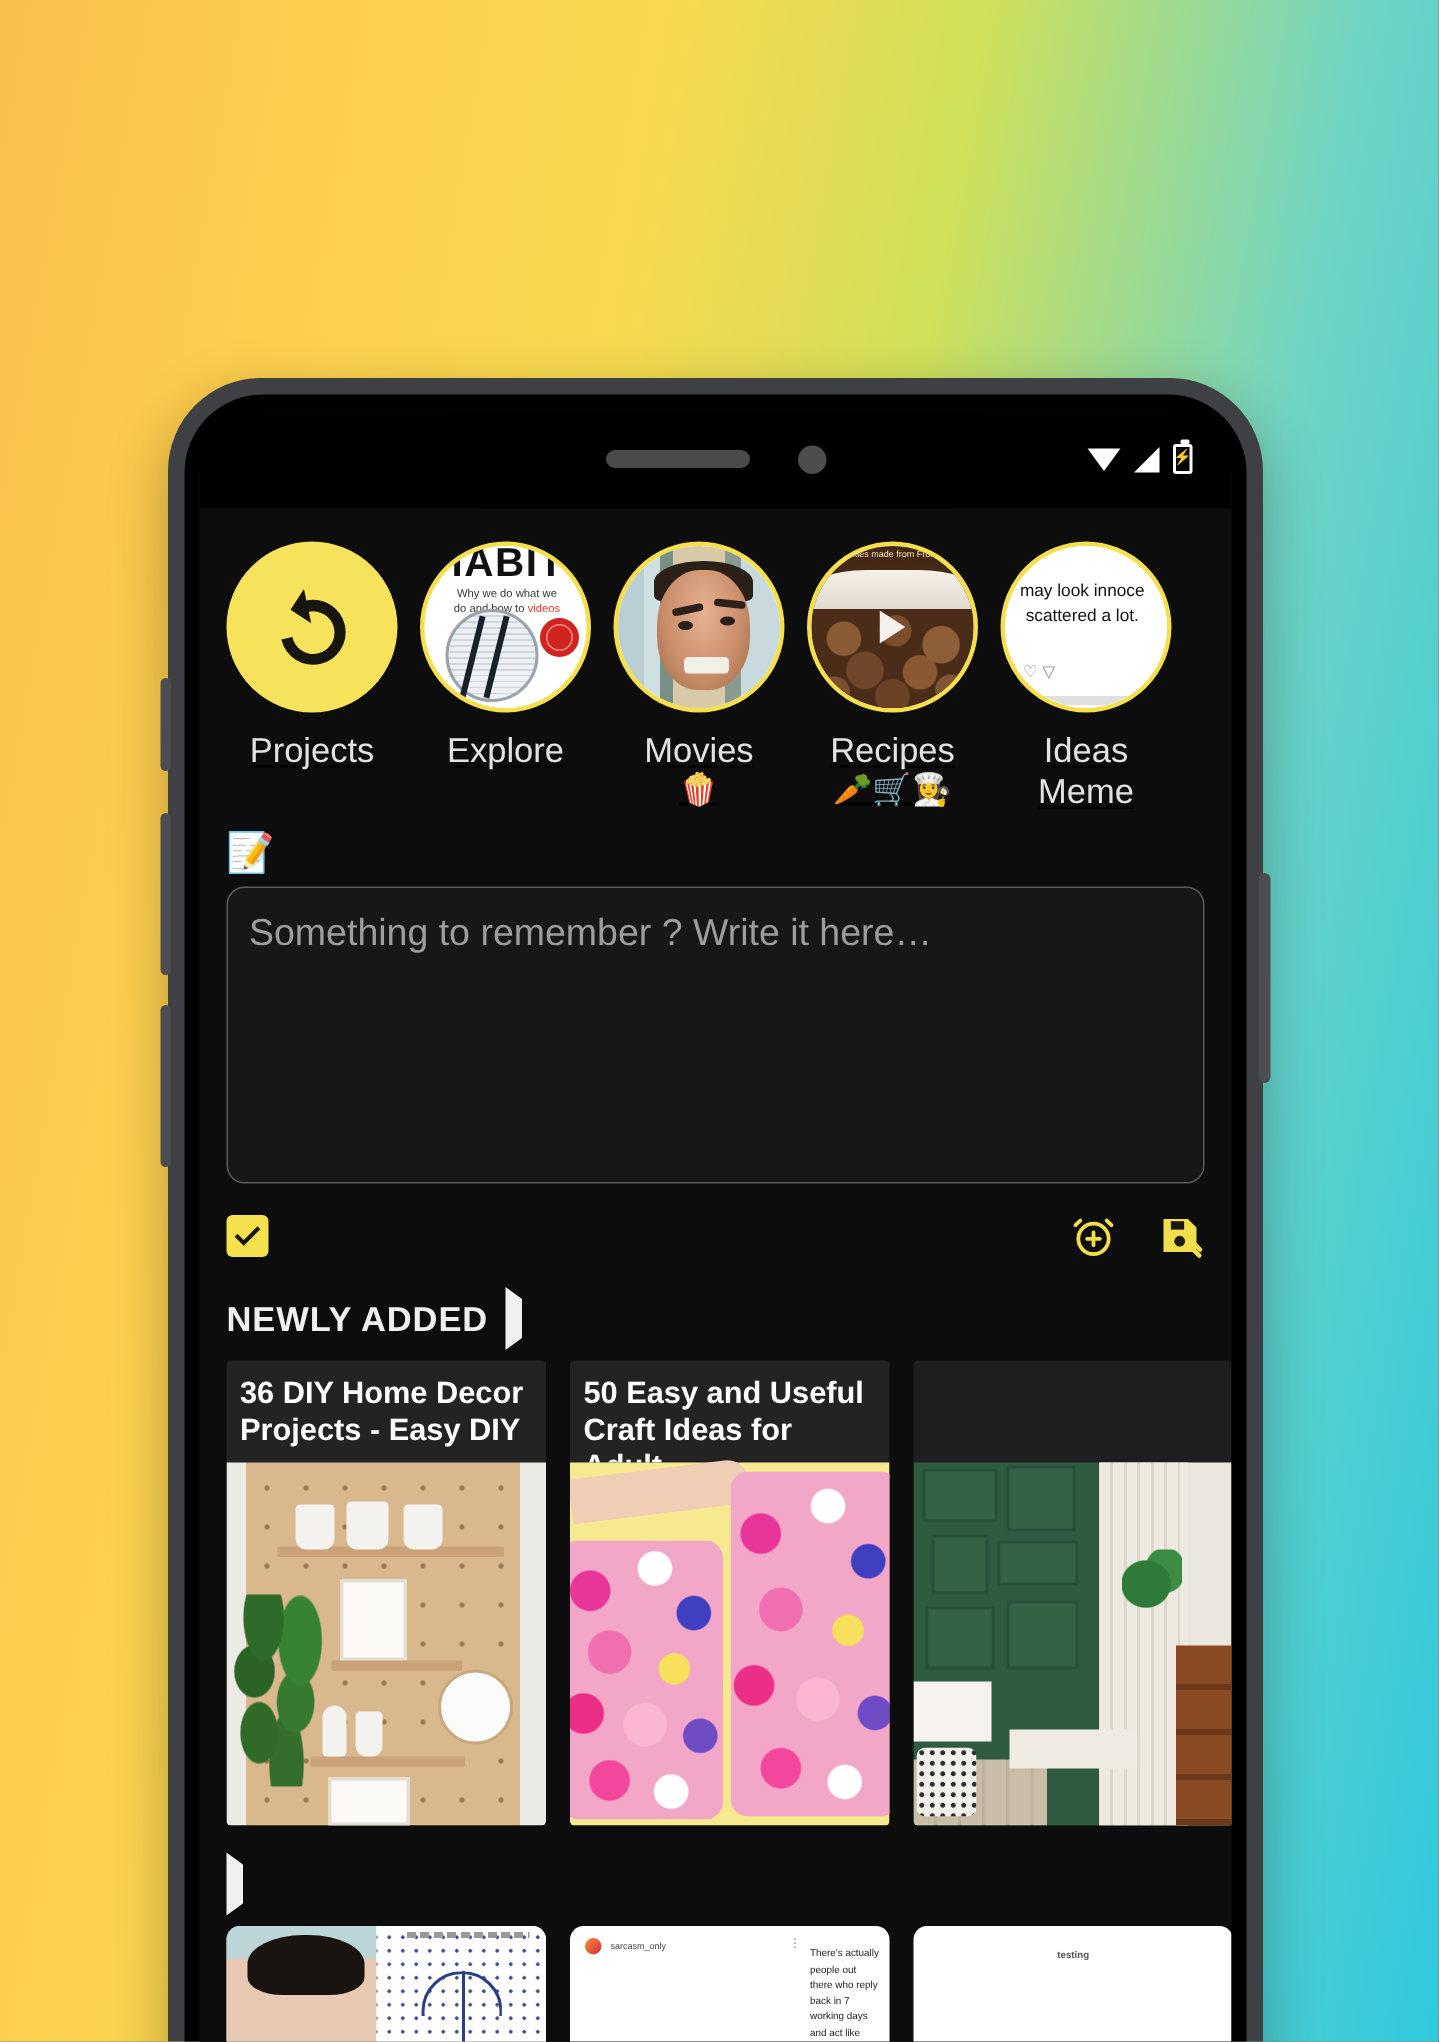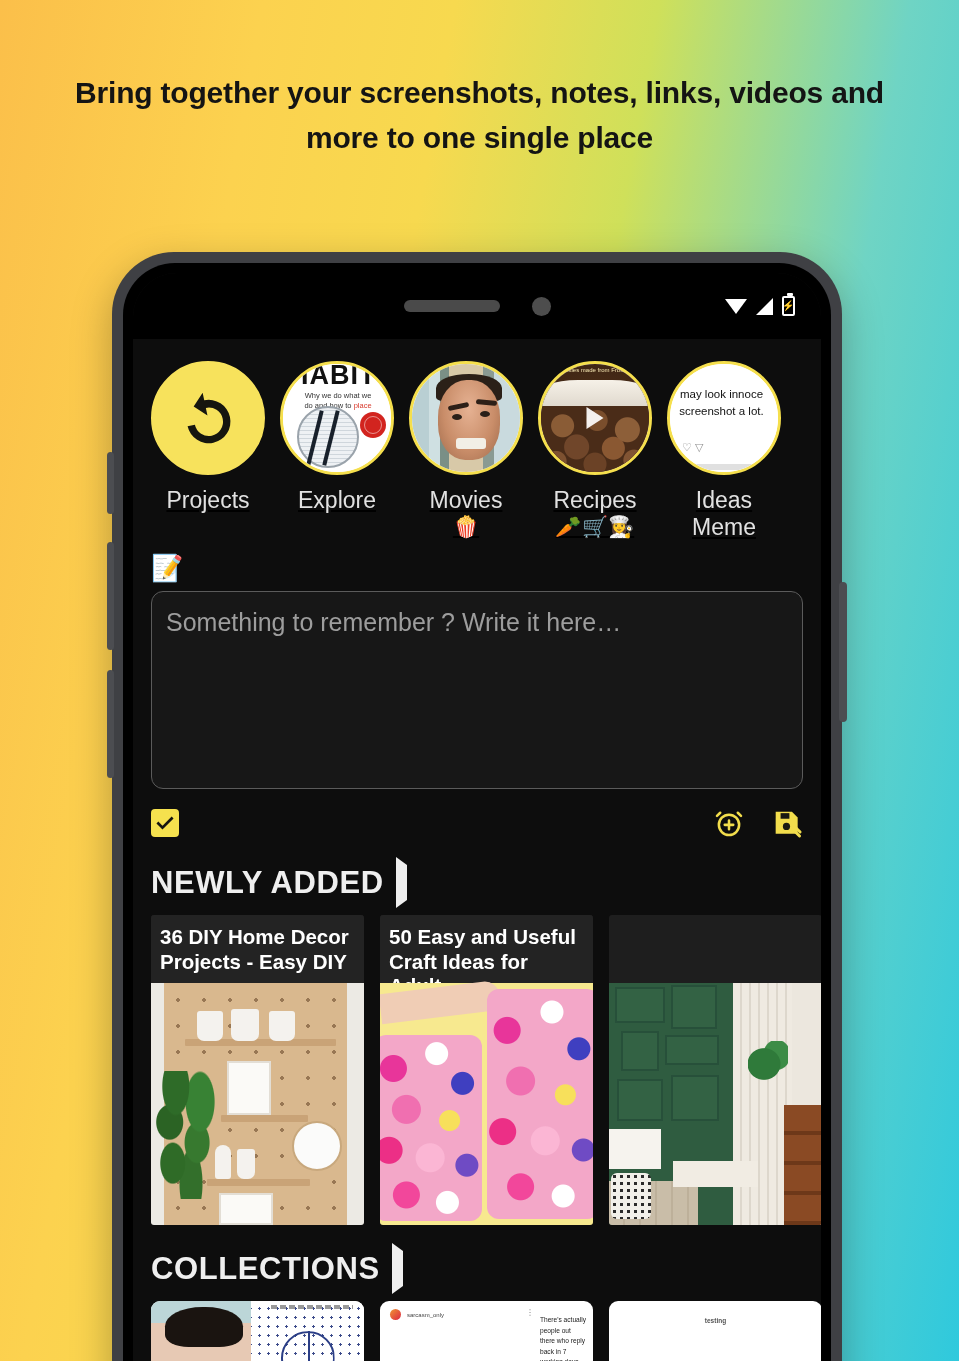--- a/index.html
+++ b/index.html
@@ -156,21 +156,21 @@
     display:flex; align-items:center; justify-content:center;
   }
   .chk svg { width:20px; height:20px; }
   .act-right { display:flex; gap:26px; align-items:center; }
   .act-right svg { width:32px; height:32px; }
 
   
   .sec-head {
     display:flex; align-items:center; gap:12px;
     padding:26px 18px 14px 18px;
-    font-size:31px; font-weight:bold; letter-spacing:.6px; color:#efefef;
+    font-size:23px; font-weight:bold; letter-spacing:.6px; color:#efefef;
   }
   .chev { width:0;height:0;border-left:11px solid #efefef;border-top:8px solid transparent;border-bottom:8px solid transparent; }
   .chev-wrap { display:inline-block; }
 
   
   .cards { display:flex; gap:16px; padding:0 18px; }
   .card {
     width:213px; flex:0 0 213px; height:310px; background:#1e1e1e;
     border-radius:3px; overflow:hidden; position:relative;
   }
@@ -265,21 +265,20 @@
   .coll-dots { position:absolute; top:10px; left:146px; font-size:8px; color:#777; line-height:.6;}
   .coll-text { position:absolute; top:14px; left:160px; right:6px; font-size:6.6px; color:#1a1a1a; line-height:1.6; }
 
   .coll-plain { background:#fff; position:relative; }
   .coll-plain-t { position:absolute; top:16px; left:0; right:0; text-align:center; font-size:6.5px; font-weight:bold; color:#555; }
 </style>
 </head>
 <body>
 
 <div class="headline-wrap">
-  <div class="subhead">Bring together your screenshots, notes, links, videos and more to one single place</div>
 </div>
 
 <div class="phone">
 
   <div class="btn-side btn-l1"></div>
   <div class="btn-side btn-l2"></div>
   <div class="btn-side btn-l3"></div>
   <div class="btn-side btn-r1"></div>
 
   <div class="phone-inner">
@@ -309,21 +308,21 @@
             </div>
             <div class="story-label">Projects</div>
           </div>
 
           <div class="story">
             <div class="story-ring">
               <div class="thumb thumb-habit">
                 <div class="habit-t">HABIT</div>
                 <div class="habit-s">
                   <span>Why we do what we</span><br>
-                  <span>do and how to </span><i>place</i>
+                  <span>do and how to </span><i>videos</i>
                 </div>
                 <div class="habit-dot"></div>
                 <div class="habit-wheel"></div>
                 <div class="habit-bar"></div>
                 <div class="habit-bar2"></div>
               </div>
             </div>
             <div class="story-label">Explore</div>
           </div>
 
@@ -354,21 +353,21 @@
             </div>
             <div class="story-label">Recipes</div>
             <div class="story-emoji">🥕🛒👩‍🍳</div>
           </div>
 
           <div class="story">
             <div class="story-ring">
               <div class="thumb thumb-meme">
                 <div class="meme-l1">
                   <span>may look innoce</span><br>
-                  <span>screenshot a lot.</span>
+                  <span>scattered a lot.</span>
                 </div>
                 <div class="meme-faint">♡ ▽</div>
                 <div class="meme-faint2"></div>
               </div>
             </div>
             <div class="story-label">
               <span>Ideas</span><br>
               <span>Meme</span>
             </div>
           </div>
@@ -450,21 +449,20 @@
               <div class="grn-floor"></div>
               <div class="grn-stair"></div>
               <div class="grn-table"></div>
               <div class="grn-stool"></div>
             </div>
           </div>
 
         </div>
 
         <div class="sec-head">
-          <span>COLLECTIONS</span>
           <span class="chev-wrap"><span class="chev"></span></span>
         </div>
 
         <div class="colls">
 
           <div class="coll">
             <div class="coll-split">
               <div class="coll-photo">
                 <div class="coll-hair"></div>
               </div>

